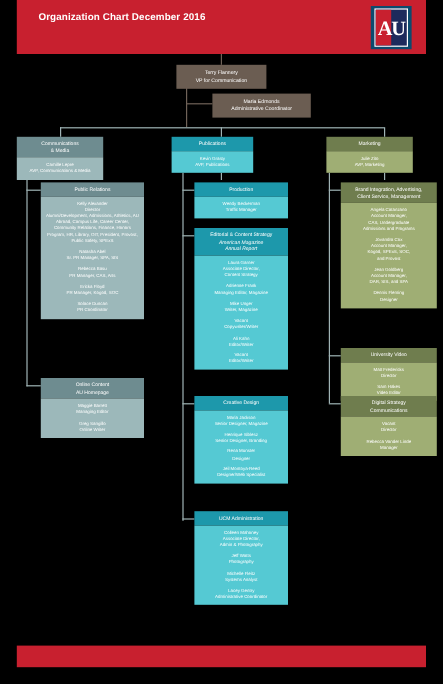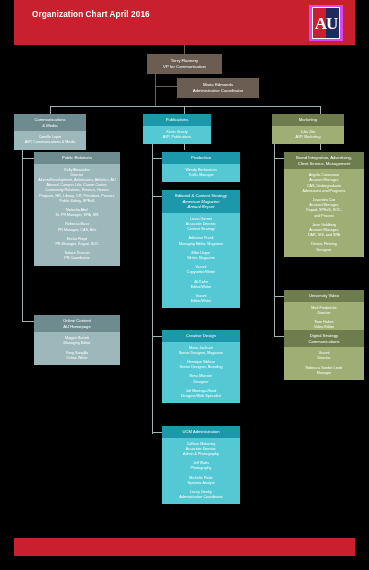--- a/index.html
+++ b/index.html
@@ -7,21 +7,21 @@
     width:369px;height:570px;background:#000;
     font-family:"Liberation Sans", sans-serif;
     overflow:hidden;position:relative;
   }
   .page{position:absolute;left:0;top:0;width:369px;height:570px;}
 
   
   .header{position:absolute;left:14px;top:0;width:341px;height:45px;background:#c8202f;}
   .header-titles{position:absolute;left:18px;top:9px;}
   .header-titles div{color:#fff;font-size:8.2px;font-weight:bold;line-height:11px;letter-spacing:.1px;}
-  .logo{position:absolute;right:12px;top:5px;width:34px;height:36px;background:#d946ef;
+  .logo{position:absolute;right:12px;top:5px;width:34px;height:36px;background:#0c4a6e;
         display:flex;align-items:center;justify-content:center;}
   .logo-inner{width:26px;height:30px;background:#1d2a5c;border:1.6px solid #fff;
         display:flex;align-items:center;justify-content:center;position:relative;overflow:hidden;}
   .logo-inner .au{position:relative;z-index:2;color:#fff;font-family:"Liberation Serif",serif;
         font-size:17px;font-weight:bold;line-height:1;letter-spacing:-1px;}
   .logo-inner:before{content:"";position:absolute;left:0;top:0;width:50%;height:100%;background:#c8202f;z-index:1;}
 
   
   .footer{position:absolute;left:14px;bottom:14px;width:341px;height:18px;background:#c8202f;}
 
@@ -63,21 +63,21 @@
   .m-sub{background:#6f7d4e;}
   .m-sub2{background:#9fae74;}
 </style>
 </head>
 <body>
 
 <div class="page">
 
   <div class="header">
     <div class="header-titles">
-      <div>Organization Chart April 2016</div>
+      <div>Organization Chart December 2016</div>
     </div>
     <div class="logo">
       <div class="logo-inner">
         <span class="au">AU</span>
       </div>
     </div>
   </div>
 
   <div class="ln v d" style="left:184px;top:45px;height:9px;"></div>
   <div class="ln v d" style="left:155px;top:72px;height:34px;"></div>

